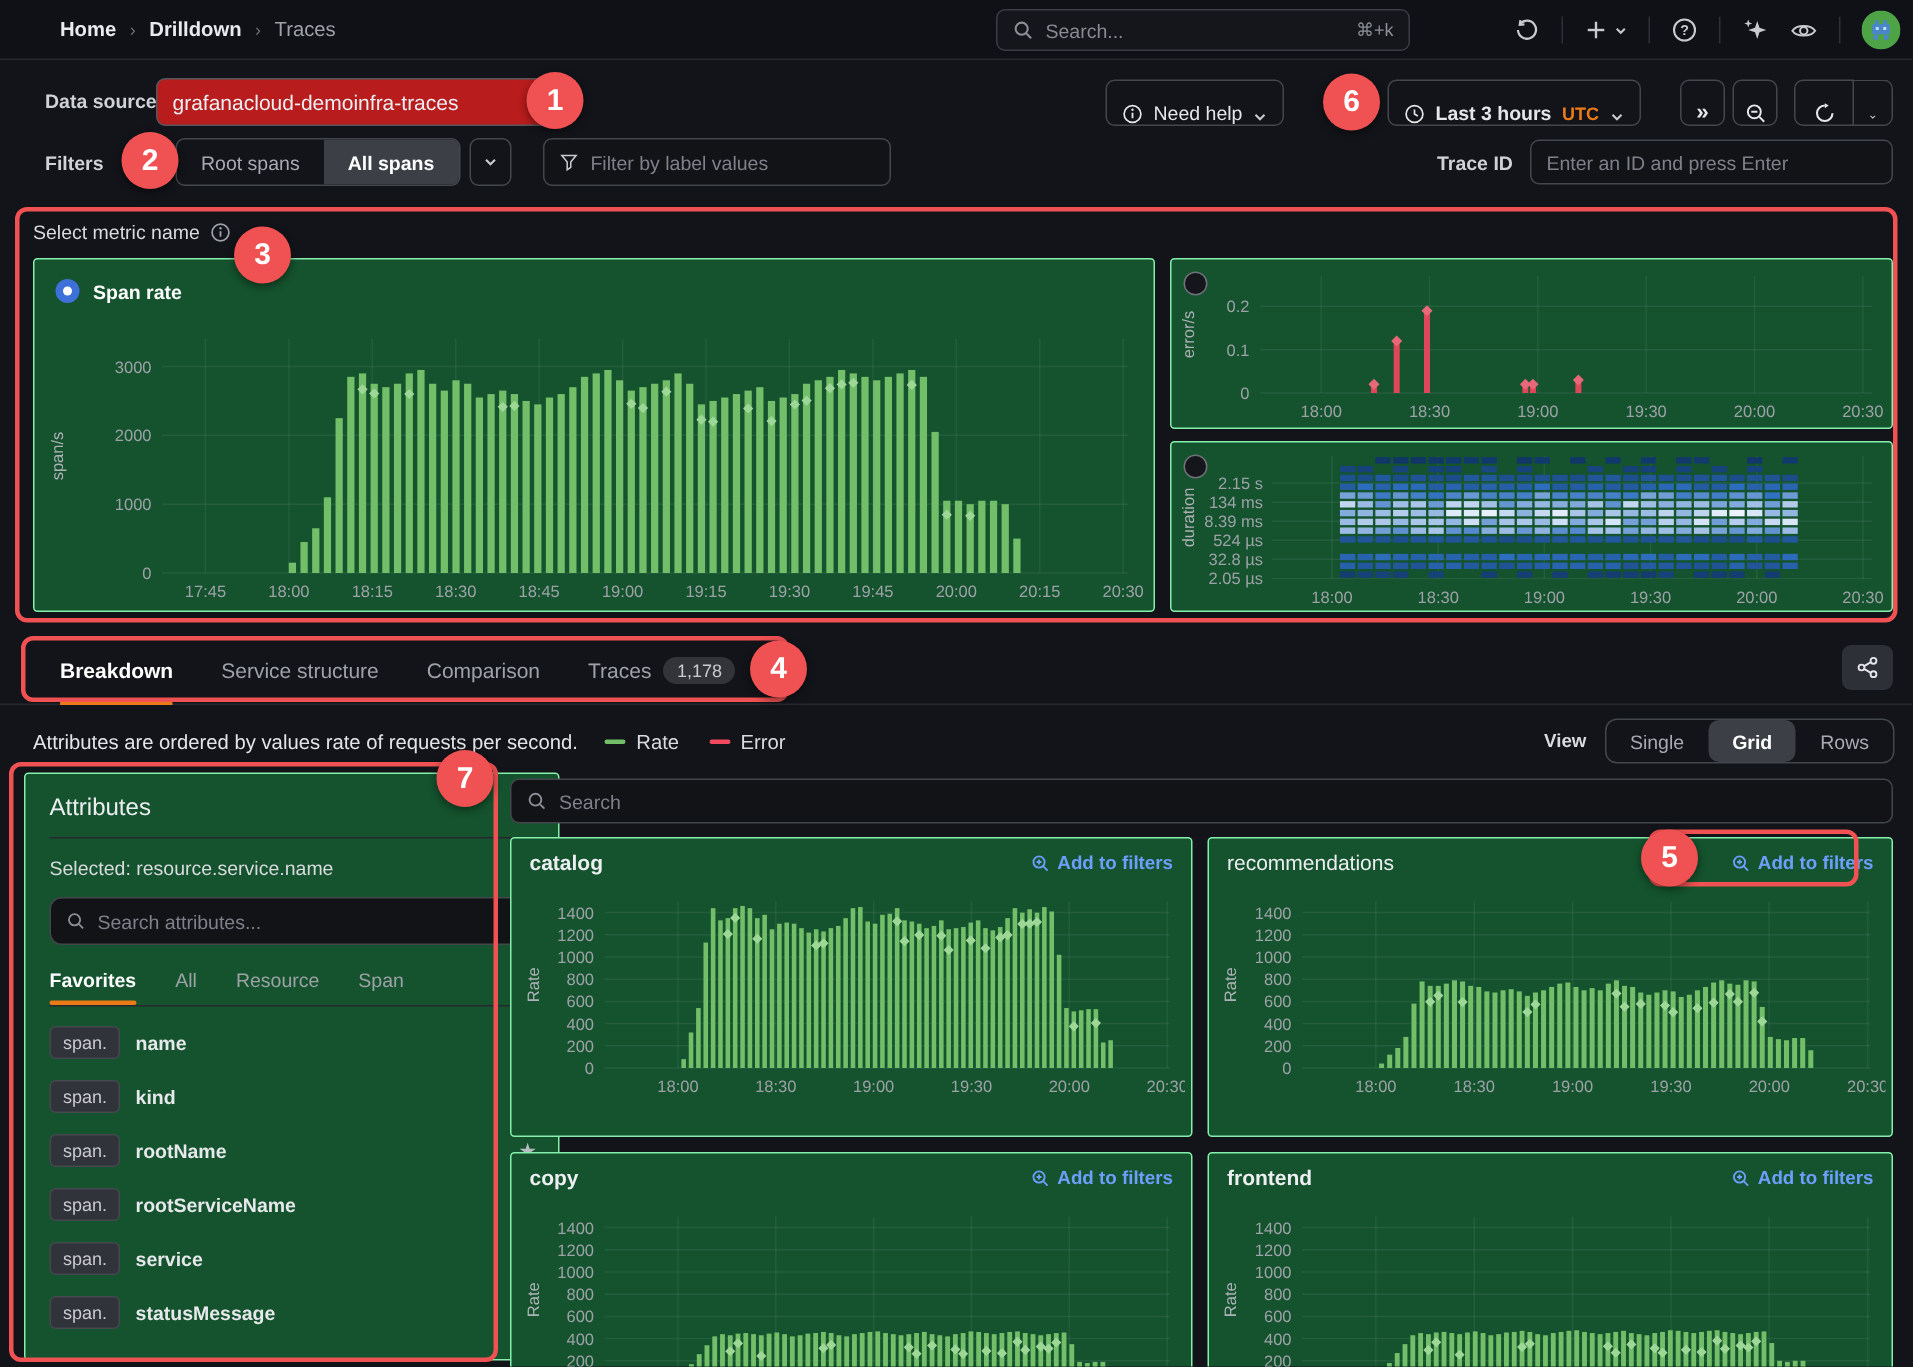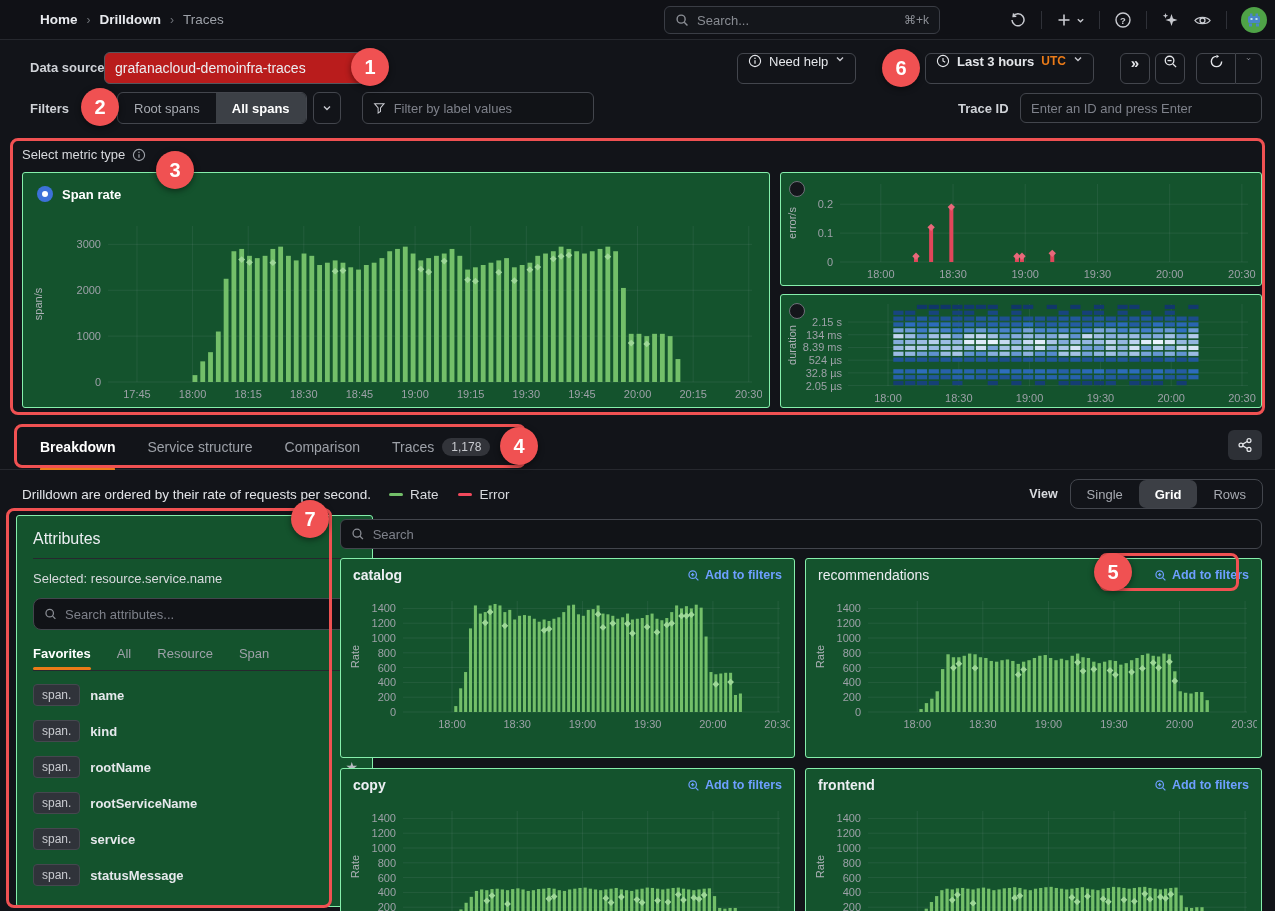--- a/index.html
+++ b/index.html
@@ -13,21 +13,21 @@
   .crumbsep { color:#6e7177; margin:0 9px; font-size:12px; }
   .searchbox { position:absolute; left:664px; top:6px; width:276px; height:28px; border:1px solid #3a3d45; border-radius:6px; background:#14161b; display:flex; align-items:center; padding:0 10px; gap:8px; }
   .searchbox .ph { color:#888b92; font-size:13px; flex:1; }
   .kbd { color:#8c8f96; font-size:12px; }
   .navicons { position:absolute; right:8px; top:0; height:40px; display:flex; align-items:center; gap:14px; }
   .vdiv { width:1px; height:18px; background:#2f3138; }
   .iconbtn { display:flex; align-items:center; justify-content:center; cursor:pointer; color:#c8cad0; }
   
   .label { font-size:13px; font-weight:700; color:#cfd2d7; }
   .select { position:absolute; left:104px; top:52px; width:268px; height:32px; background:#b91c1c; border:1px solid #55575e; border-radius:6px; display:flex; align-items:center; justify-content:space-between; padding:0 10px; font-size:14px; font-weight:500; color:#eceef2; cursor:pointer; }
-  .btn { height:31px; border:1px solid #43464d; border-radius:6px; background:transparent; display:flex; align-items:flex-start; gap:7px; padding:0 10px; font-size:13px; font-weight:500; color:#e4e6ea; cursor:pointer; }
+  .btn { height:31px; border:1px solid #43464d; border-radius:6px; background:transparent; display:flex; align-items:flex-end; gap:7px; padding:0 10px; font-size:13px; font-weight:500; color:#e4e6ea; cursor:pointer; }
   .seg { display:flex; align-items:stretch; border:1px solid #43464d; border-radius:6px; overflow:hidden; height:32px; }
   .seg .item { display:flex; align-items:center; padding:0 16px; font-size:13px; color:#a7aab1; cursor:pointer; }
   .seg .item.on { background:#3c4046; color:#fff; font-weight:700; }
   .input { background:#111317; border:1px solid #43464d; border-radius:6px; display:flex; align-items:center; gap:8px; padding:0 10px; }
   .input input { background:transparent; border:0; outline:0; color:#d8dade; font-size:13px; width:100%; font-family:inherit; }
   .input input::placeholder { color:#7e818a; }
   
   .panel { position:absolute; background:#14532d; border:1px solid #86efac; border-radius:3px; }
   .radio { width:16px; height:16px; border-radius:50%; position:relative; flex:none; }
   .radio.sel { background:#3d71d9; }
@@ -209,21 +209,21 @@
       <path d="M2 2.5 H14 L9.5 8 V12.5 L6.5 14.5 V8 Z" stroke="#c8cad0" fill="none" stroke-width="1.3"></path>
     </svg>
   <input type="text" placeholder="Filter by label values" style="">
 </div>
 <div class="abs label" style="left:958px; top:101px;">Trace ID</div>
 <div class="input abs" style="left:1020px; top:93px; width:242px; height:30px;">
   <input type="text" placeholder="Enter an ID and press Enter" style="">
 </div>
 
 <div class="abs" style="left:22px; top:147px; display:flex; align-items:center; gap:7px;">
-  <span style="font-size:13px; font-weight:500; color:#d8dade;">Select metric type</span>
+  <span style="font-size:13px; font-weight:500; color:#d8dade;">Select metric name</span>
   <svg width="14" height="14" viewBox="0 0 16 16">
       <circle cx="8" cy="8" r="6.4" stroke="#9da1a8" fill="none" stroke-width="1.3"></circle>
       <line x1="8" y1="7" x2="8" y2="11.2" stroke="#9da1a8" stroke-width="1.4"></line>
       <circle cx="8" cy="4.8" r="0.9" fill="#9da1a8"></circle>
     </svg>
 </div>
 
 <div class="panel" style="left:22px; top:172px; width:748px; height:236px;">
   <div style="display:flex; align-items:center; gap:9px; padding:13px 0 0 14px;">
     <span class="radio sel"></span>
@@ -748,21 +748,21 @@
   <svg width="16" height="16" viewBox="0 0 18 18">
       <circle cx="13.5" cy="4" r="2.2" stroke="#e4e6ea" fill="none" stroke-width="1.4"></circle>
       <circle cx="4.5" cy="9" r="2.2" stroke="#e4e6ea" fill="none" stroke-width="1.4"></circle>
       <circle cx="13.5" cy="14" r="2.2" stroke="#e4e6ea" fill="none" stroke-width="1.4"></circle>
       <line x1="6.5" y1="8" x2="11.5" y2="5" stroke="#e4e6ea" stroke-width="1.4"></line>
       <line x1="6.5" y1="10" x2="11.5" y2="13" stroke="#e4e6ea" stroke-width="1.4"></line>
     </svg>
 </div>
 
 <div id="legendrow">
-  <span style="font-size:13.5px; color:#e2e4e8;">Drilldown are ordered by their rate of requests per second.</span>
+  <span style="font-size:13.5px; color:#e2e4e8;">Attributes are ordered by values rate of requests per second.</span>
   <span style="display:flex; align-items:center; gap:7px; margin-left:18px;">
     <span class="dash" style="background:#73bf69;"></span>
     <span style="font-size:13.5px;">Rate</span>
   </span>
   <span style="display:flex; align-items:center; gap:7px; margin-left:20px;">
     <span class="dash" style="background:#f2495c;"></span>
     <span style="font-size:13.5px;">Error</span>
   </span>
   <span style="margin-left:auto; display:flex; align-items:center; gap:12px;">
     <span style="font-size:12.5px; font-weight:700;">View</span>

